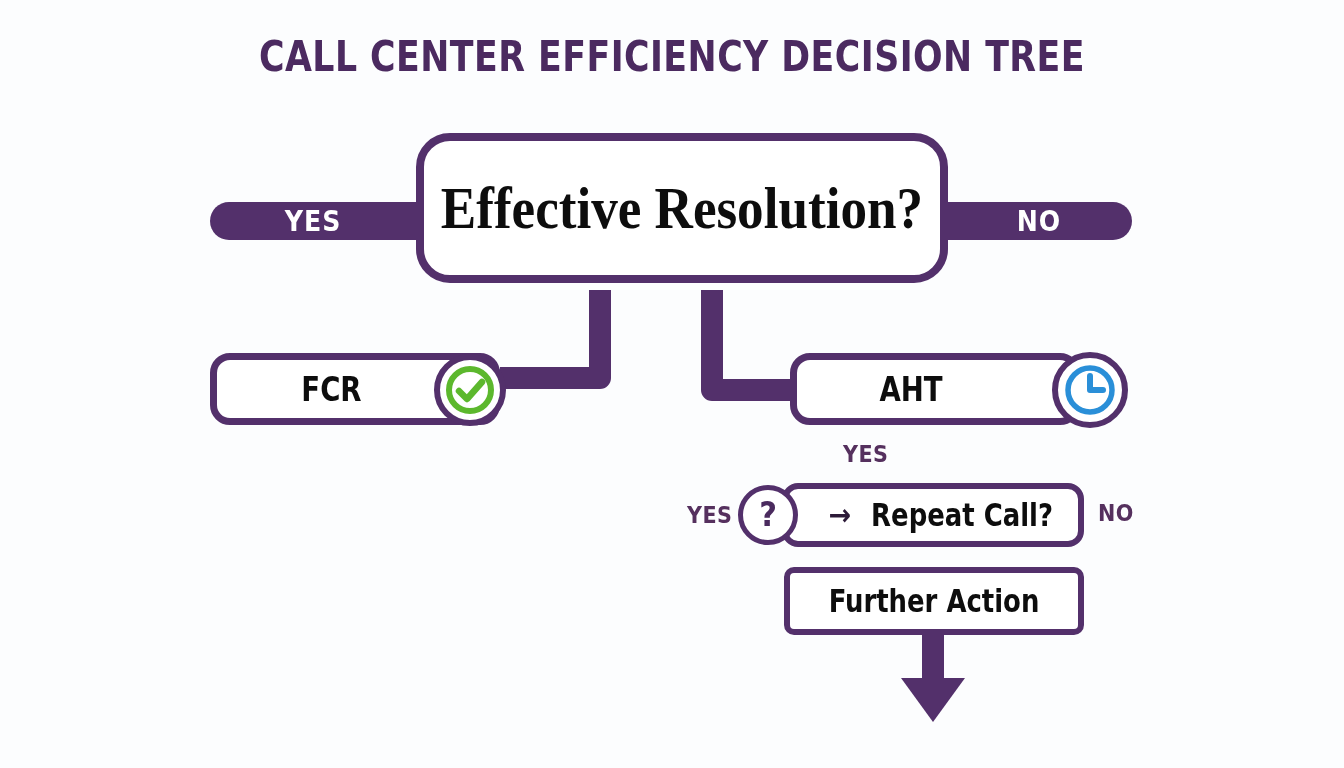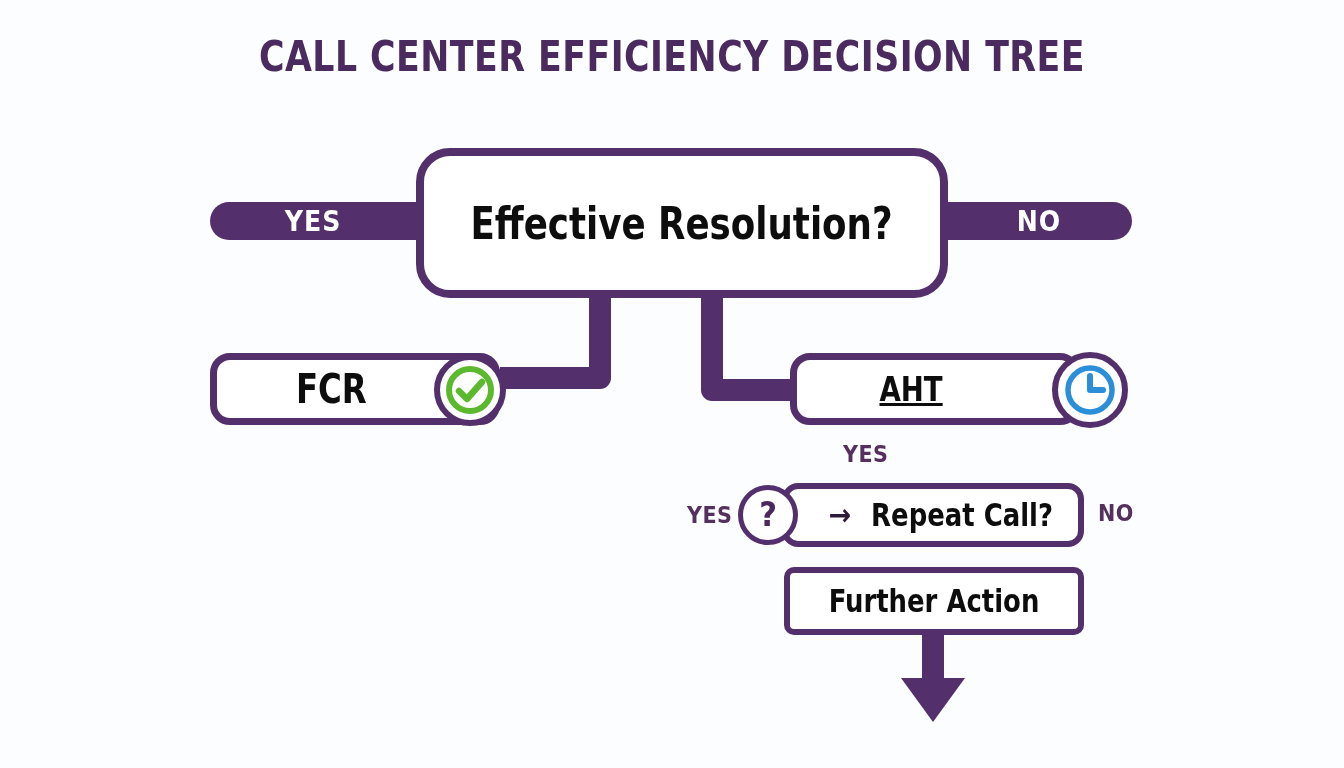--- a/index.html
+++ b/index.html
@@ -60,48 +60,48 @@
     color: #0d0d0d;
     white-space: nowrap;
   }
   .node-label {
     transform: scaleX(0.9);
     display: inline-block;
   }
 
   #node-root {
     left: 416px;
-    top: 148px;
+    top: 133px;
     width: 532px;
     height: 150px;
     border-radius: 34px;
     border-width: 8px;
-    font-size: 44px;
-    z-index: 5;
+    font-size: 59px;
+    z-index: 5;
+    font-family: Liberation Serif, serif;
   }
   #node-fcr {
     left: 210px;
     top: 353px;
     width: 290px;
     height: 72px;
     border-radius: 20px;
-    font-size: 40px;
+    font-size: 34px;
     z-index: 5;
   }
   #node-fcr .node-label { margin-right: 48px; }
 
   #node-aht {
     left: 790px;
     top: 353px;
     width: 290px;
     height: 72px;
     border-radius: 20px;
     font-size: 34px;
     z-index: 5;
-    text-decoration: underline;
   }
   #node-aht .node-label { margin-right: 48px; }
 
   #node-repeat {
     left: 782px;
     top: 483px;
     width: 302px;
     height: 64px;
     border-radius: 16px;
     border-width: 6px;

